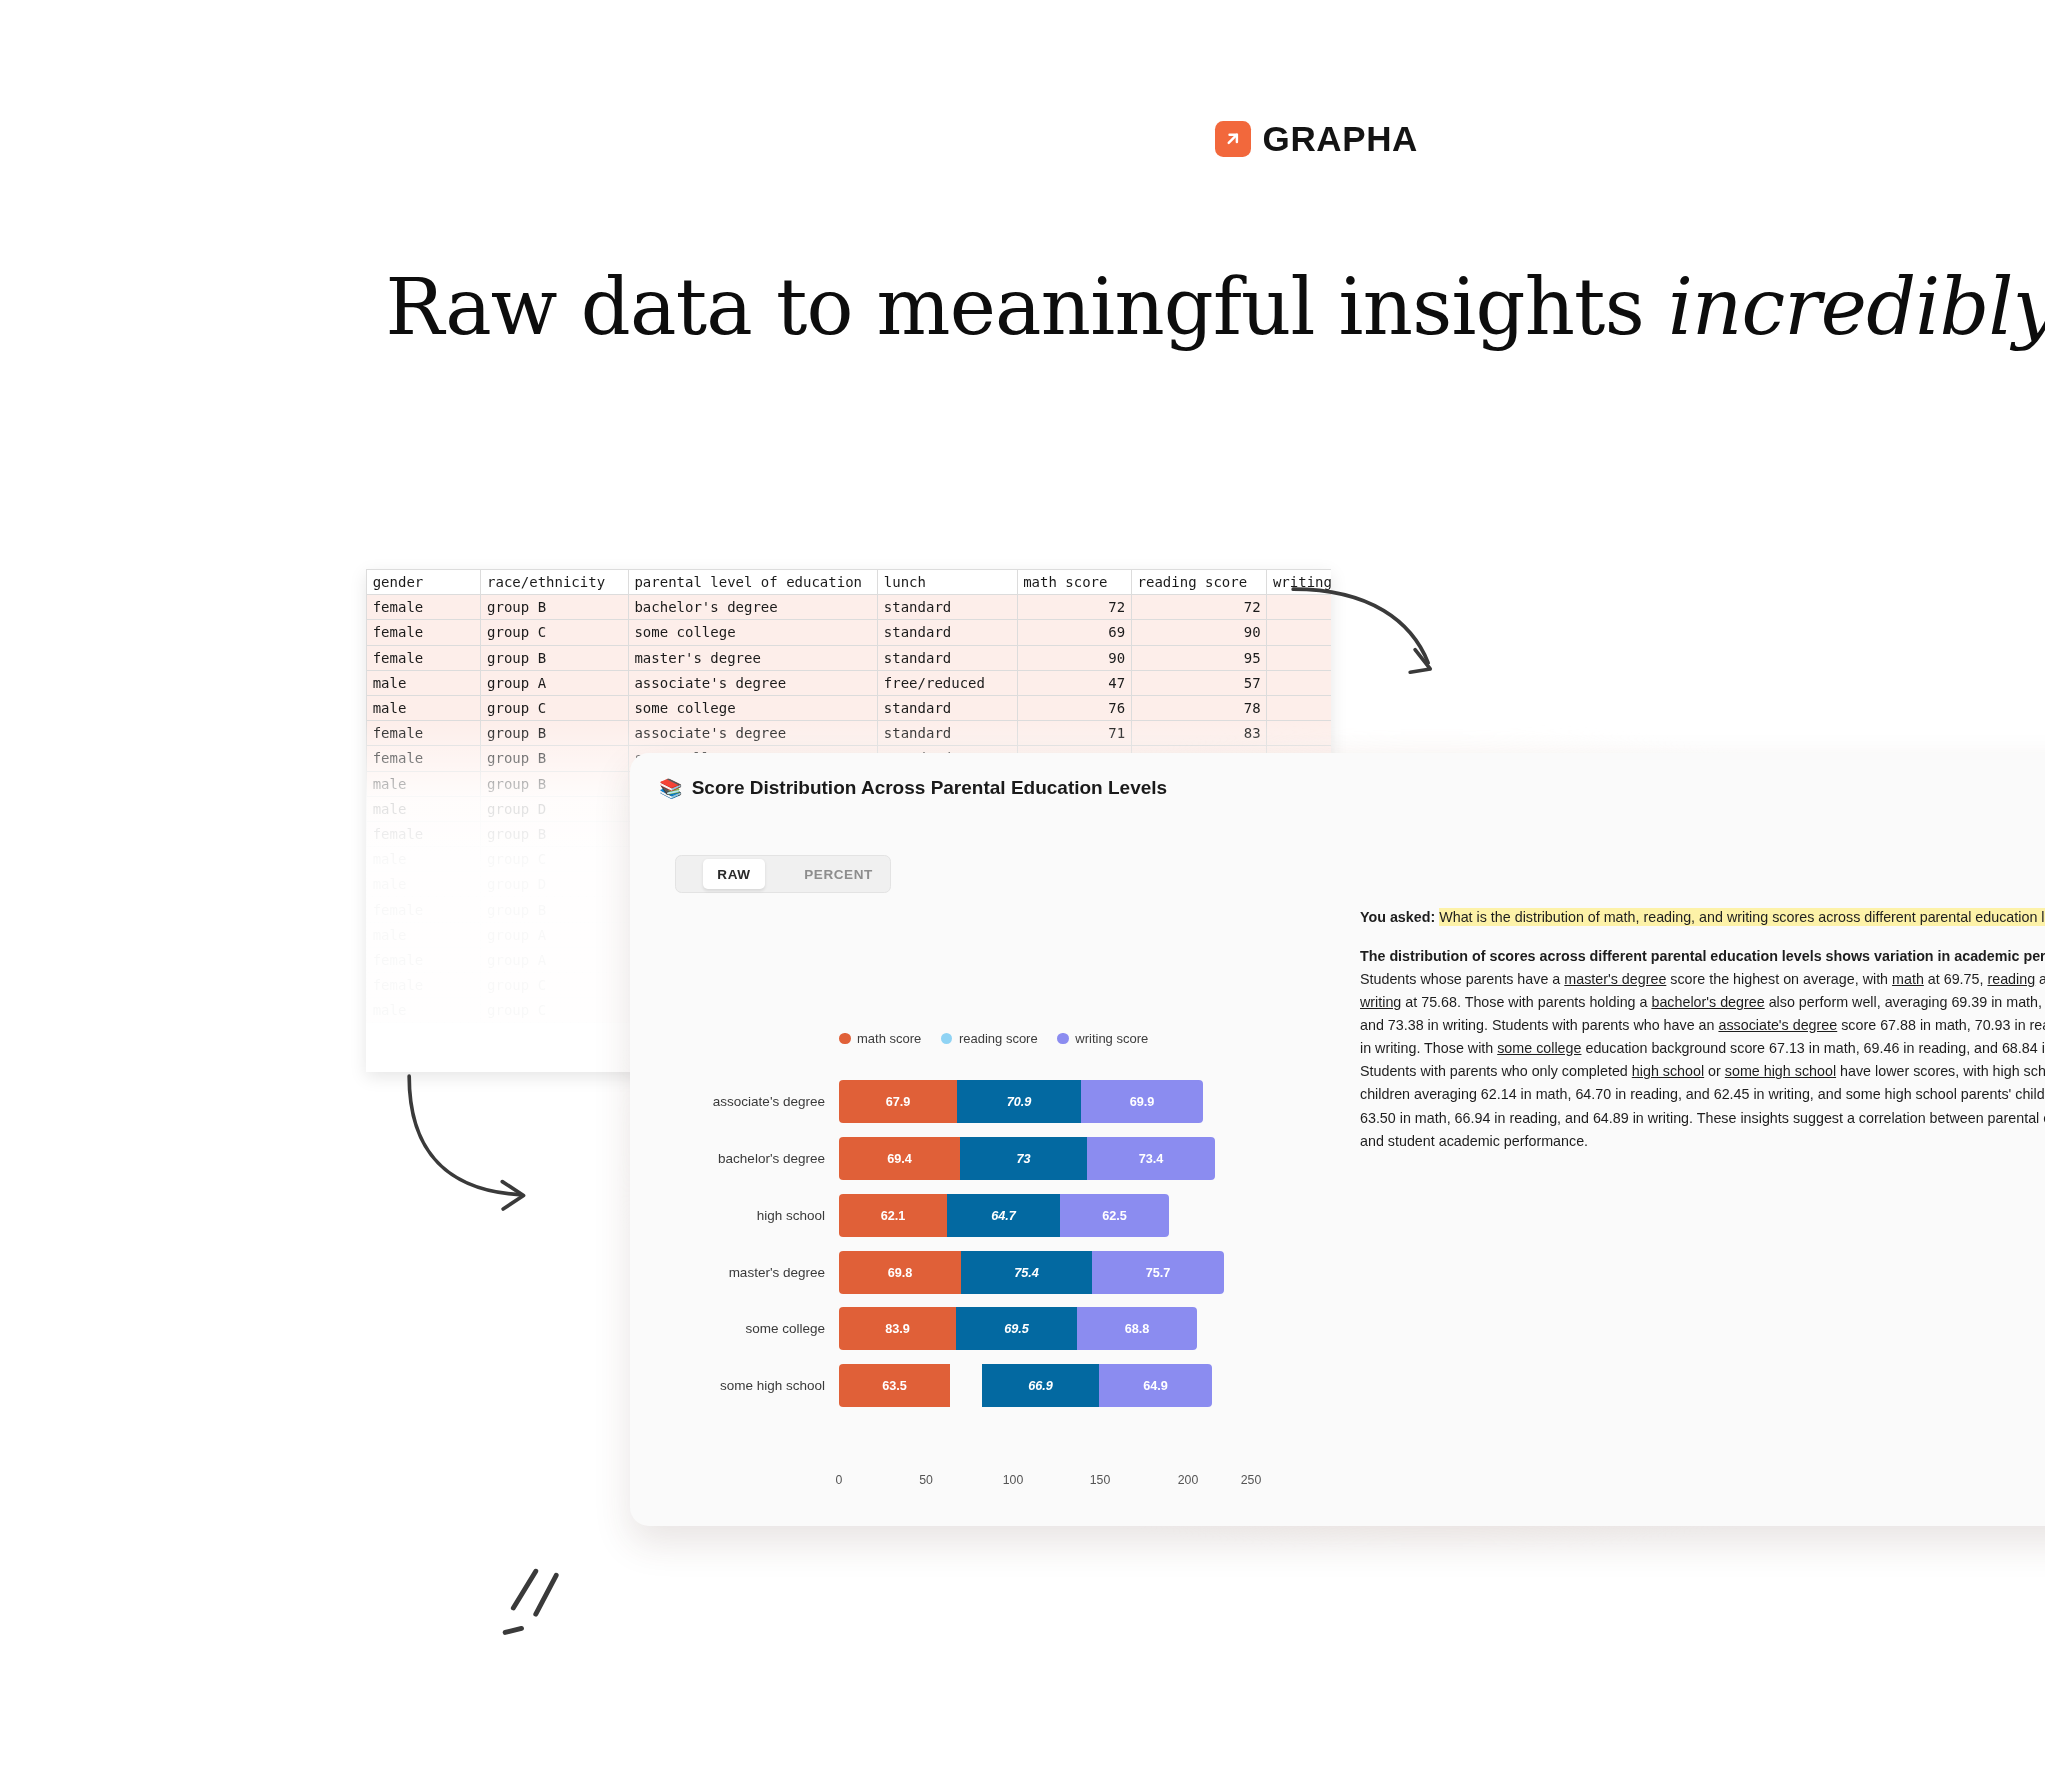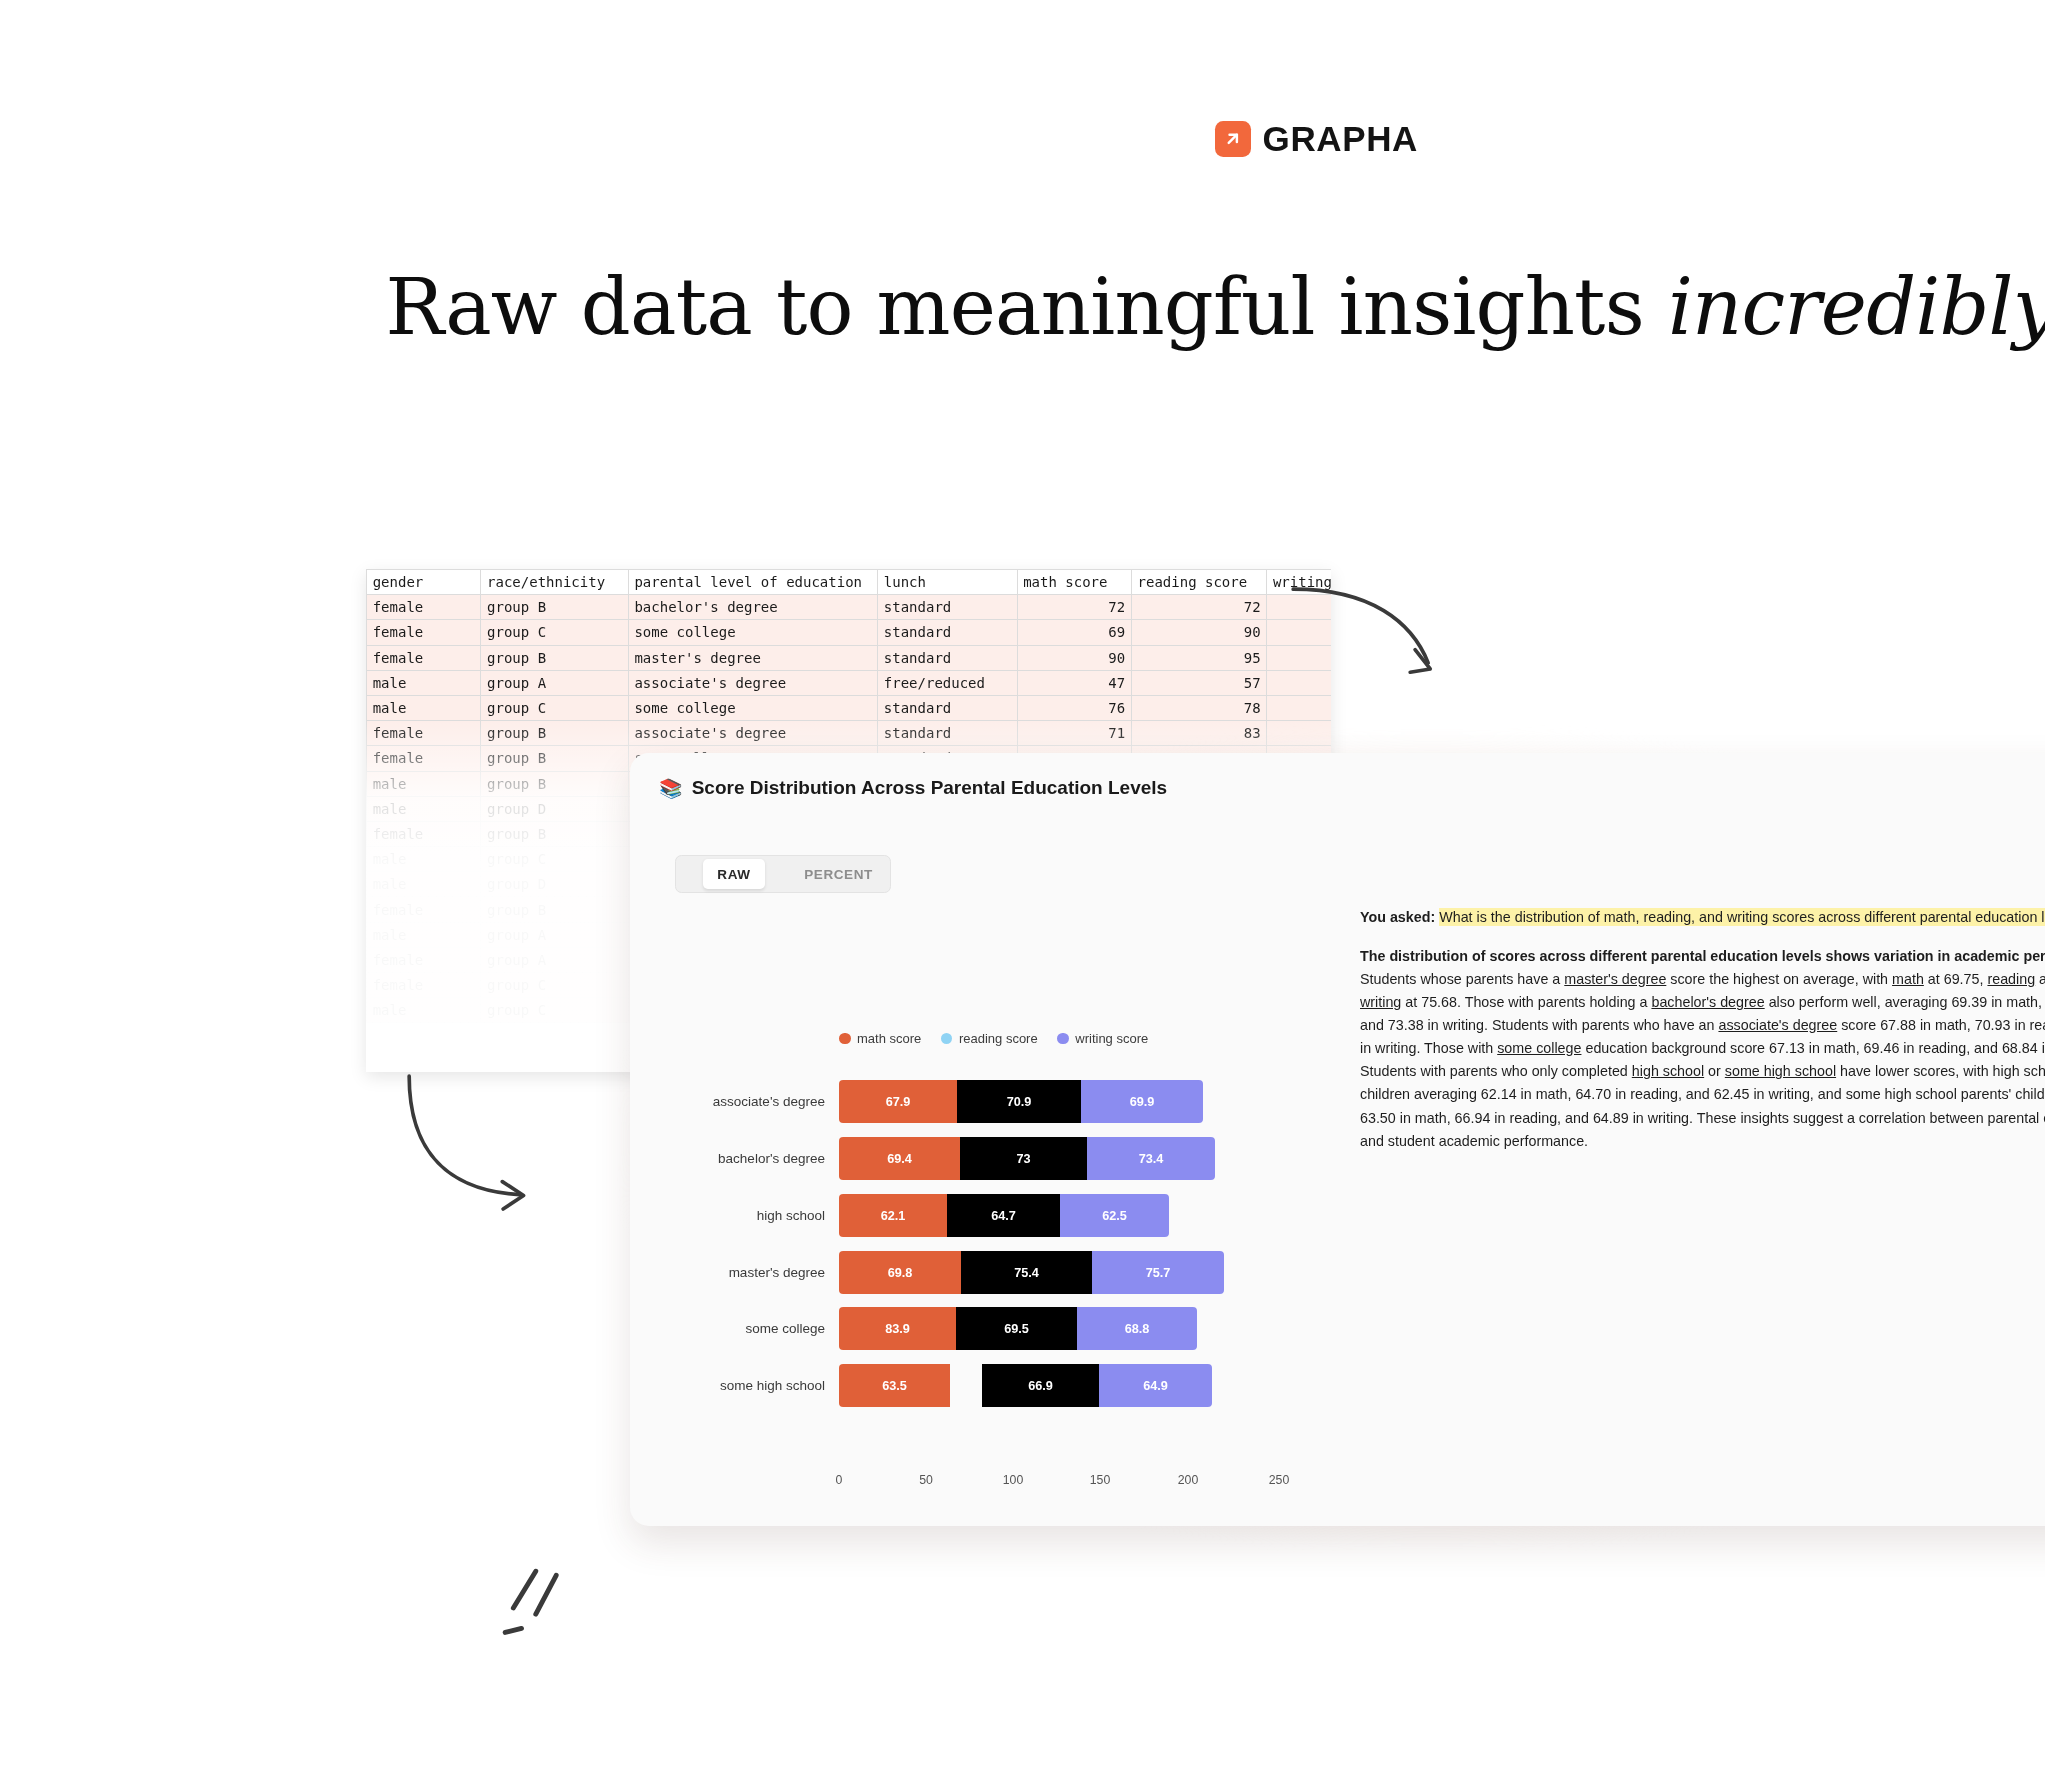--- a/index.html
+++ b/index.html
@@ -224,21 +224,21 @@
   }
   .seg {
     display: flex;
     align-items: center;
     justify-content: center;
     color: #ffffff;
     font-size: 12.7px;
     font-weight: bold;
   }
   .seg.math { background: #e06038; }
-  .seg.reading { background: #000000; }
+  .seg.reading { background: #0369a1; font-style: italic; }
   .seg.writing { background: #8b8cf0; }
   .seg:first-child { border-top-left-radius: 4.1px; border-bottom-left-radius: 4.1px; }
   .seg:last-child { border-top-right-radius: 4.1px; border-bottom-right-radius: 4.1px; }
 
   .x-axis {
     position: absolute;
     left: 839px;
     top: 1473px;
     width: 450px;
     height: 24.5px;
@@ -565,21 +565,21 @@
         <div class="seg writing" style="width: 113px;">64.9</div>
       </div>
     </div>
   </div>
 <div class="x-axis" id="x-axis">
     <div class="tick" style="left: 0px;">0</div>
     <div class="tick" style="left: 87px;">50</div>
     <div class="tick" style="left: 174px;">100</div>
     <div class="tick" style="left: 261px;">150</div>
     <div class="tick" style="left: 349px;">200</div>
-    <div class="tick" style="left: 440px;">250</div>
+    <div class="tick" style="left: 412px;">250</div>
   </div>
 
 <div class="answer-panel">
   <div class="you-asked">
     <span class="label">You asked:</span>
     <span class="hl">What is the distribution of math, reading, and writing scores across different parental education levels?</span>
   </div>
   <div class="answer-body">
     <b>The distribution of scores across different parental education levels shows variation in academic performance.</b><span> Students whose parents have a <u>master's degree</u> score the highest on average, with <u>math</u> at 69.75, <u>reading</u> at 75.37, and <u>writing</u> at 75.68. Those with parents holding a <u>bachelor's degree</u> also perform well, averaging 69.39 in math, 73 in reading, and 73.38 in writing. Students with parents who have an <u>associate's degree</u> score 67.88 in math, 70.93 in reading, and 69.90 in writing. Those with <u>some college</u> education background score 67.13 in math, 69.46 in reading, and 68.84 in writing. Students with parents who only completed <u>high school</u> or <u>some high school</u> have lower scores, with high school parents' children averaging 62.14 in math, 64.70 in reading, and 62.45 in writing, and some high school parents' children averaging 63.50 in math, 66.94 in reading, and 64.89 in writing. These insights suggest a correlation between parental education level and student academic performance.</span>
   </div>

